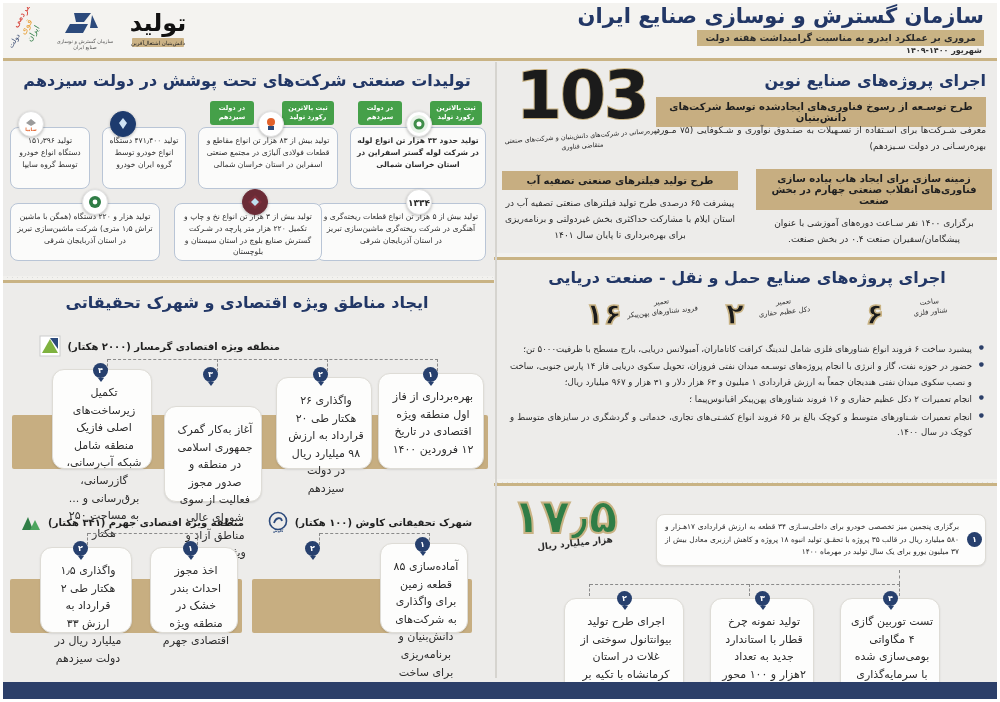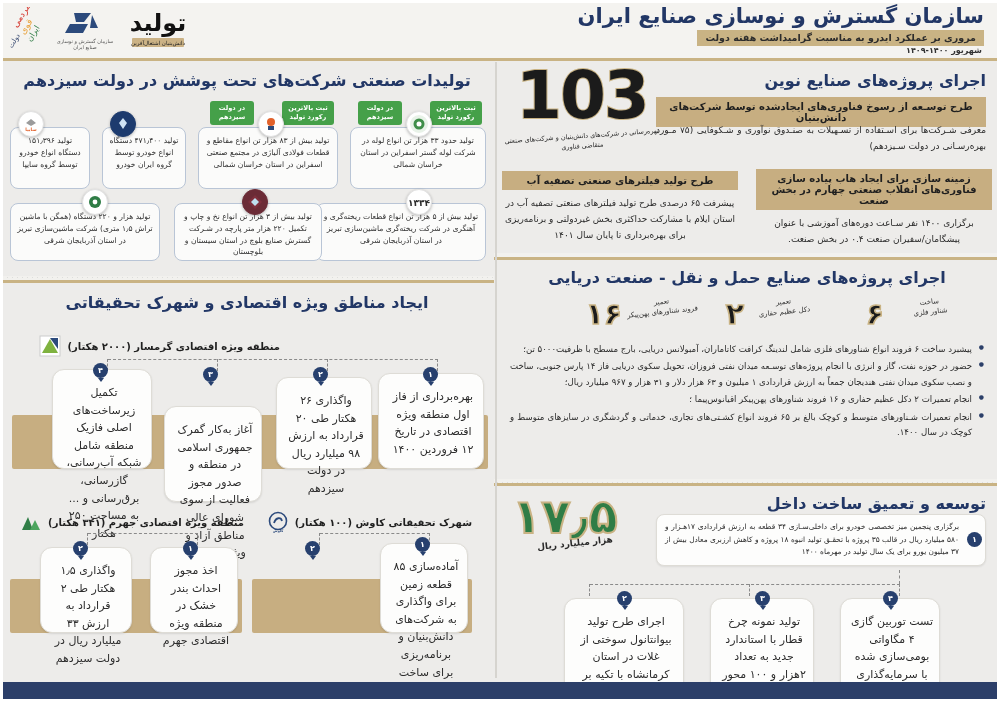--- a/index.html
+++ b/index.html
@@ -265,21 +265,20 @@
       <ul class="bullets" style="position:absolute;top:82px;right:16px;left:16px;">
         <li>پیشبرد ساخت ۶ فروند انواع شناورهای فلزی شامل لندینگ کرافت کاتاماران، آمبولانس دریایی، بارج مسطح با ظرفیت۵۰۰۰ تن؛</li>
         <li>حضور در حوزه نفت، گاز و انرژی با انجام پروژه‌های توسـعه میدان نفتی فروزان، تحویل سکوی دریایی فاز ۱۴ پارس جنوبی، ساخت و نصب سکوی میدان نفتی هندیجان جمعاً به ارزش قراردادی ۱ میلیون و ۶۳ هزار دلار و ۳۱ هزار و ۹۶۷ میلیارد ریال؛</li>
         <li>انجام تعمیرات ۲ دکل عظیم حفاری و ۱۶ فروند شناورهای پهن‌پیکر اقیانوس‌پیما ؛</li>
         <li>انجام تعمیرات شـناورهای متوسط و کوچک بالغ بر ۶۵ فروند انواع کشـتی‌های تجاری، خدماتی و گردشگری در سایزهای متوسط و کوچک در سال ۱۴۰۰.</li>
       </ul>
     </div>
 
     <div style="position:absolute;top:425px;right:0;left:0;bottom:0;background:#edecea;border-top:3px solid #c9b384;">
 
-      <div class="sec-title-plain" style="position:absolute;top:8px;right:14px;">توسعه و تعمیق ساخت داخل</div>
 
       <div style="position:absolute;top:2px;left:18px;font-size:48px;font-weight:bold;color:#2f7d46;-webkit-text-stroke:2px #c9b384;letter-spacing:-1px;">۱۷٫۵</div>
       <div style="position:absolute;top:52px;left:6px;width:150px;font-size:9px;font-weight:bold;color:#2b2b2b;text-align:center;transform:rotate(-6deg);">هزار میلیارد ریال</div>
 
       <div class="sakht-card" style="top:28px;right:14px;width:330px;">
         <div>برگزاری پنجمین میز تخصصی خودرو برای داخلی‌سـازی ۳۴ قطعه به ارزش قراردادی ۱۷هـزار و ۵۸۰ میلیارد ریال در قالب ۳۵ پروژه با تحقـق تولید انبوه ۱۸ پروژه و کاهش ارزبری معادل بیش از ۳۷ میلیون یورو برای یک سال تولید در مهرماه ۱۴۰۰</div>
       </div>
       <div class="sakht-badge" style="position:absolute;top:46px;right:18px;">۱</div>
 
       <div class="dash-v" style="top:84px;right:100px;height:14px;"></div>
@@ -313,21 +312,21 @@
 
       <div class="green-tag" style="top:40px;right:12px;width:52px;">ثبت بالاترین رکورد تولید</div>
       <div class="green-tag" style="top:40px;right:92px;width:44px;">در دولت سیزدهم</div>
       <div class="co-logo" style="top:50px;right:62px;">
         <svg width="20" height="20" viewBox="0 0 20 20">
             <circle cx="10" cy="10" r="9" fill="#e8f2e8"></circle>
             <circle cx="10" cy="10" r="5.5" fill="#3f8f4a"></circle>
             <circle cx="10" cy="10" r="2.5" fill="#fff"></circle>
           </svg>
       </div>
-      <div class="prod-card" style="top:66px;right:8px;width:136px;height:62px;">
+      <div class="prod-card" style="top:66px;right:8px;width:136px;height:62px;font-weight:bold;">
         <span>تولید حدود ۳۳ هزار تن انواع لوله در شرکت لوله گستر اسفراین در استان خراسان شمالی</span>
       </div>
 
       <div class="green-tag" style="top:40px;right:160px;width:52px;">ثبت بالاترین رکورد تولید</div>
       <div class="green-tag" style="top:40px;right:240px;width:44px;">در دولت سیزدهم</div>
       <div class="co-logo" style="top:50px;right:210px;">
         <svg width="20" height="20" viewBox="0 0 20 20">
             <circle cx="10" cy="10" r="9" fill="#fff"></circle>
             <circle cx="10" cy="8" r="4" fill="#e2622c"></circle>
             <rect x="7" y="12" width="6" height="4" fill="#2c4a7c"></rect>

